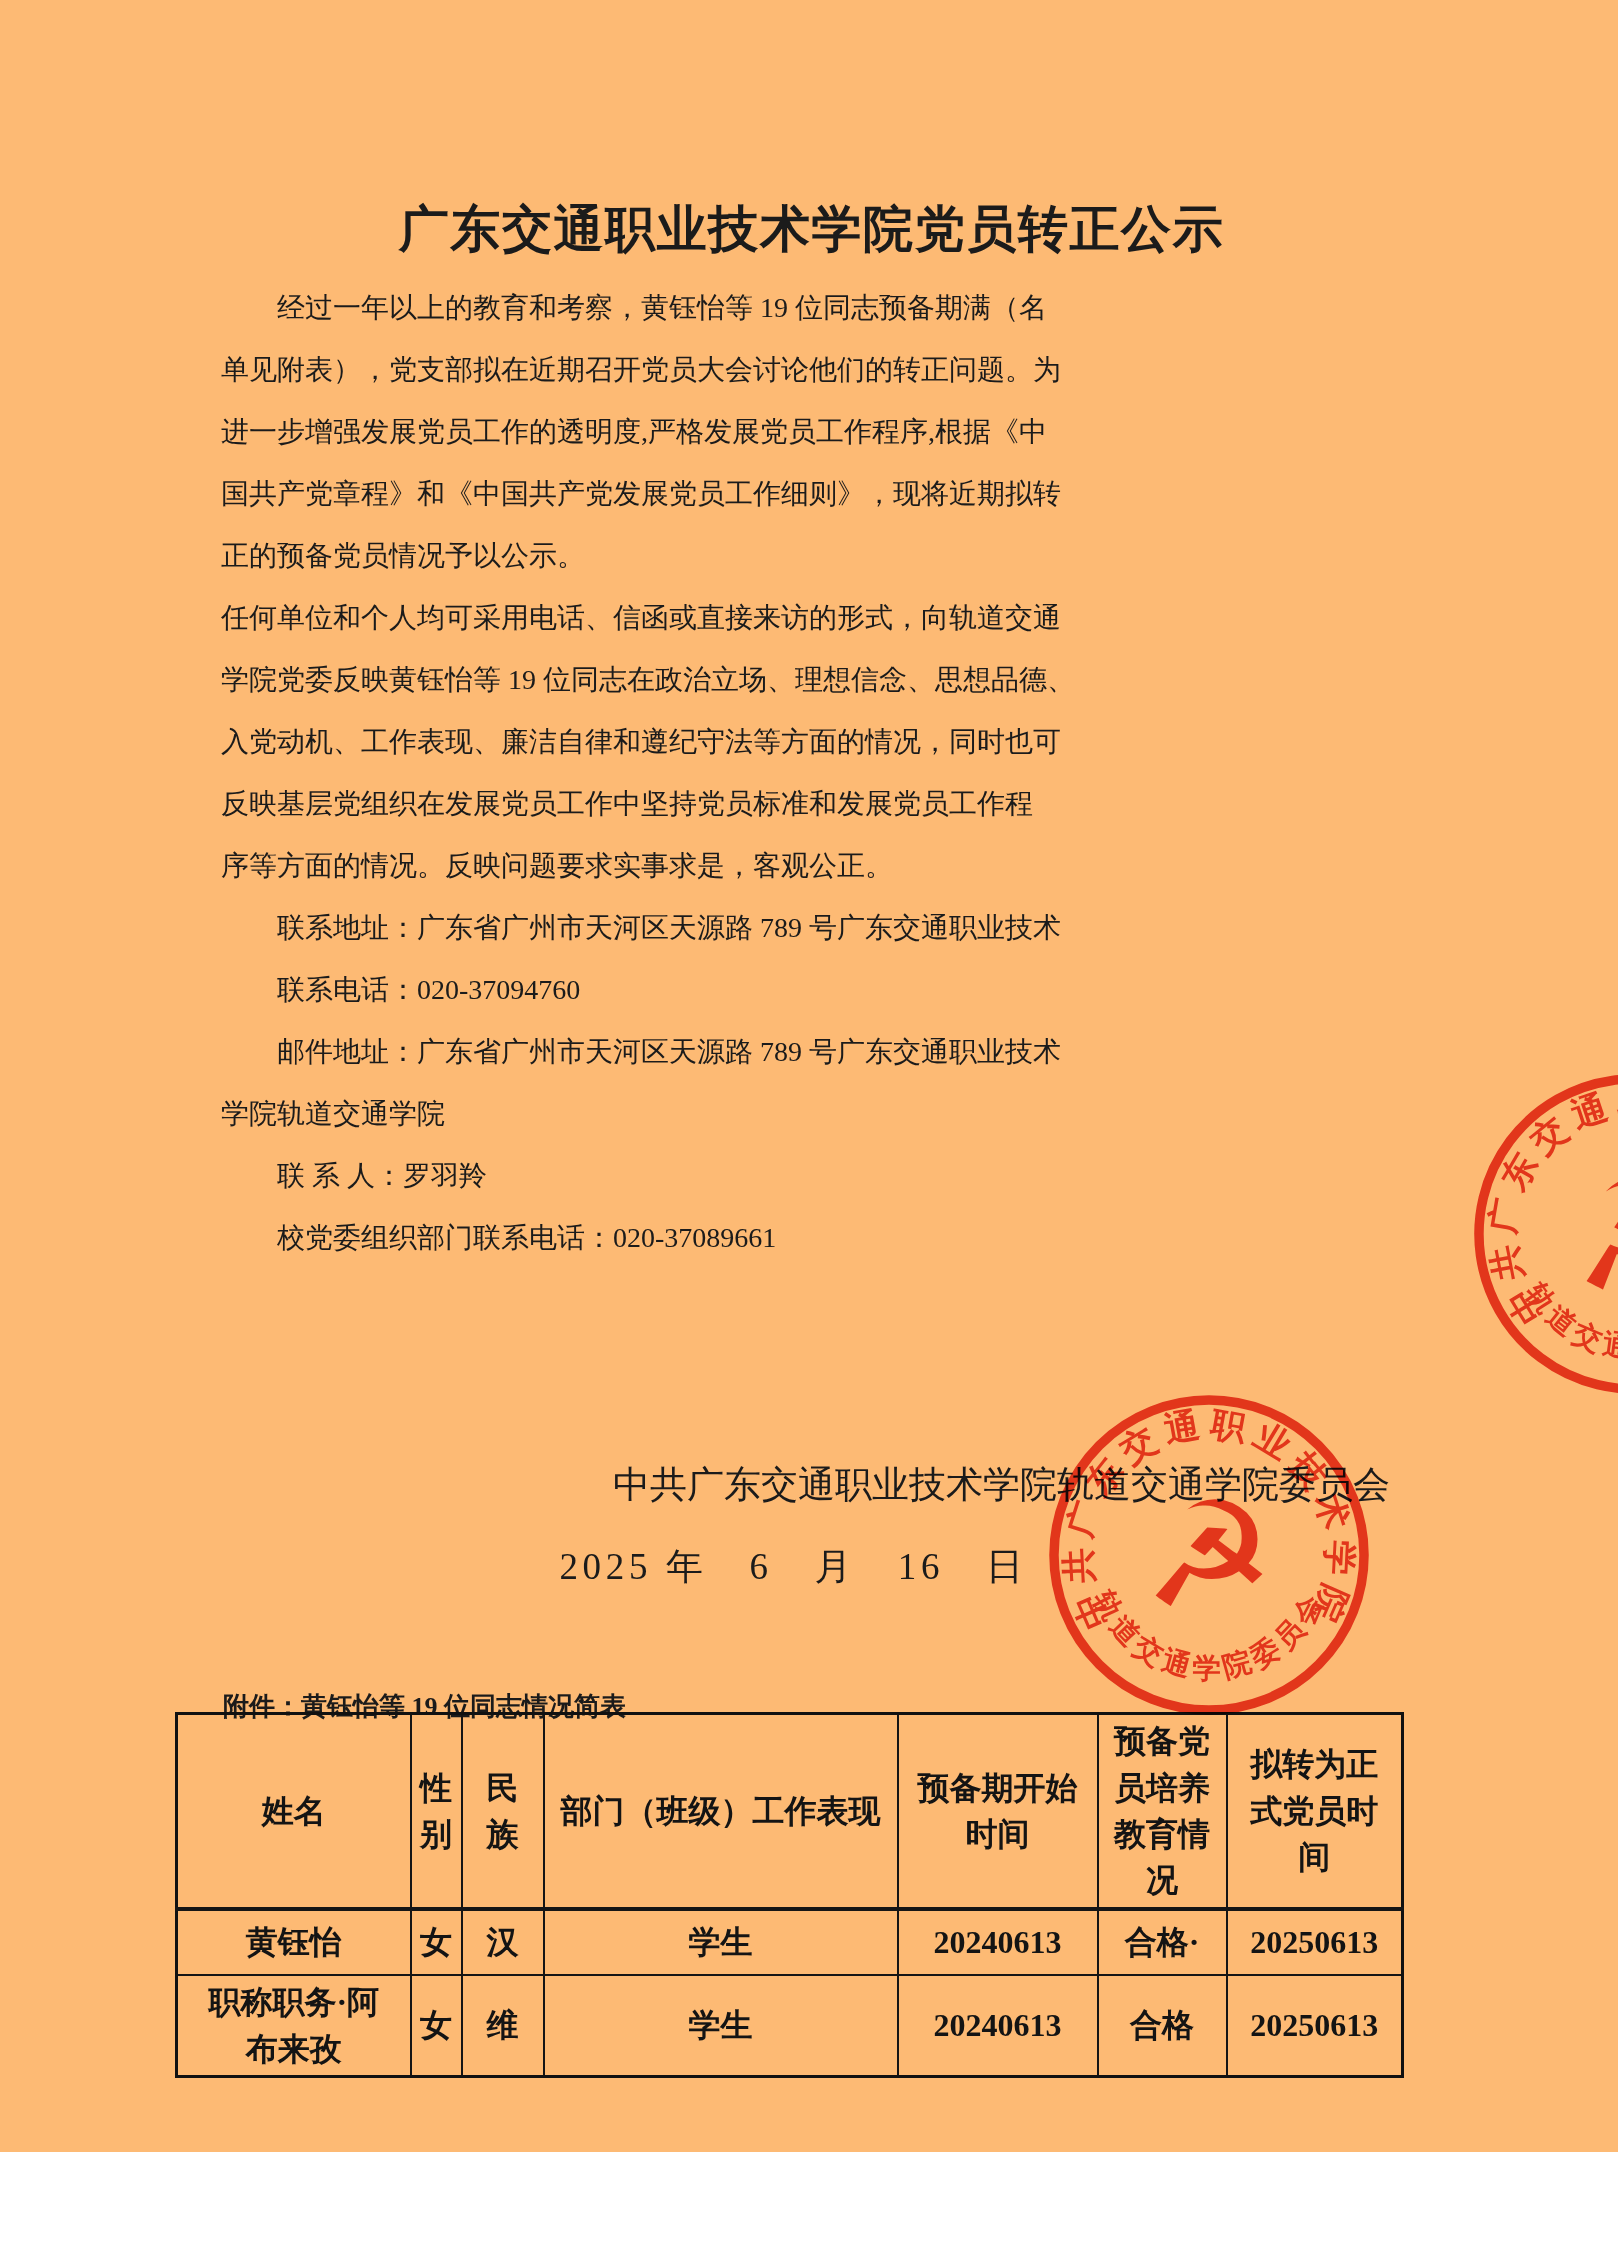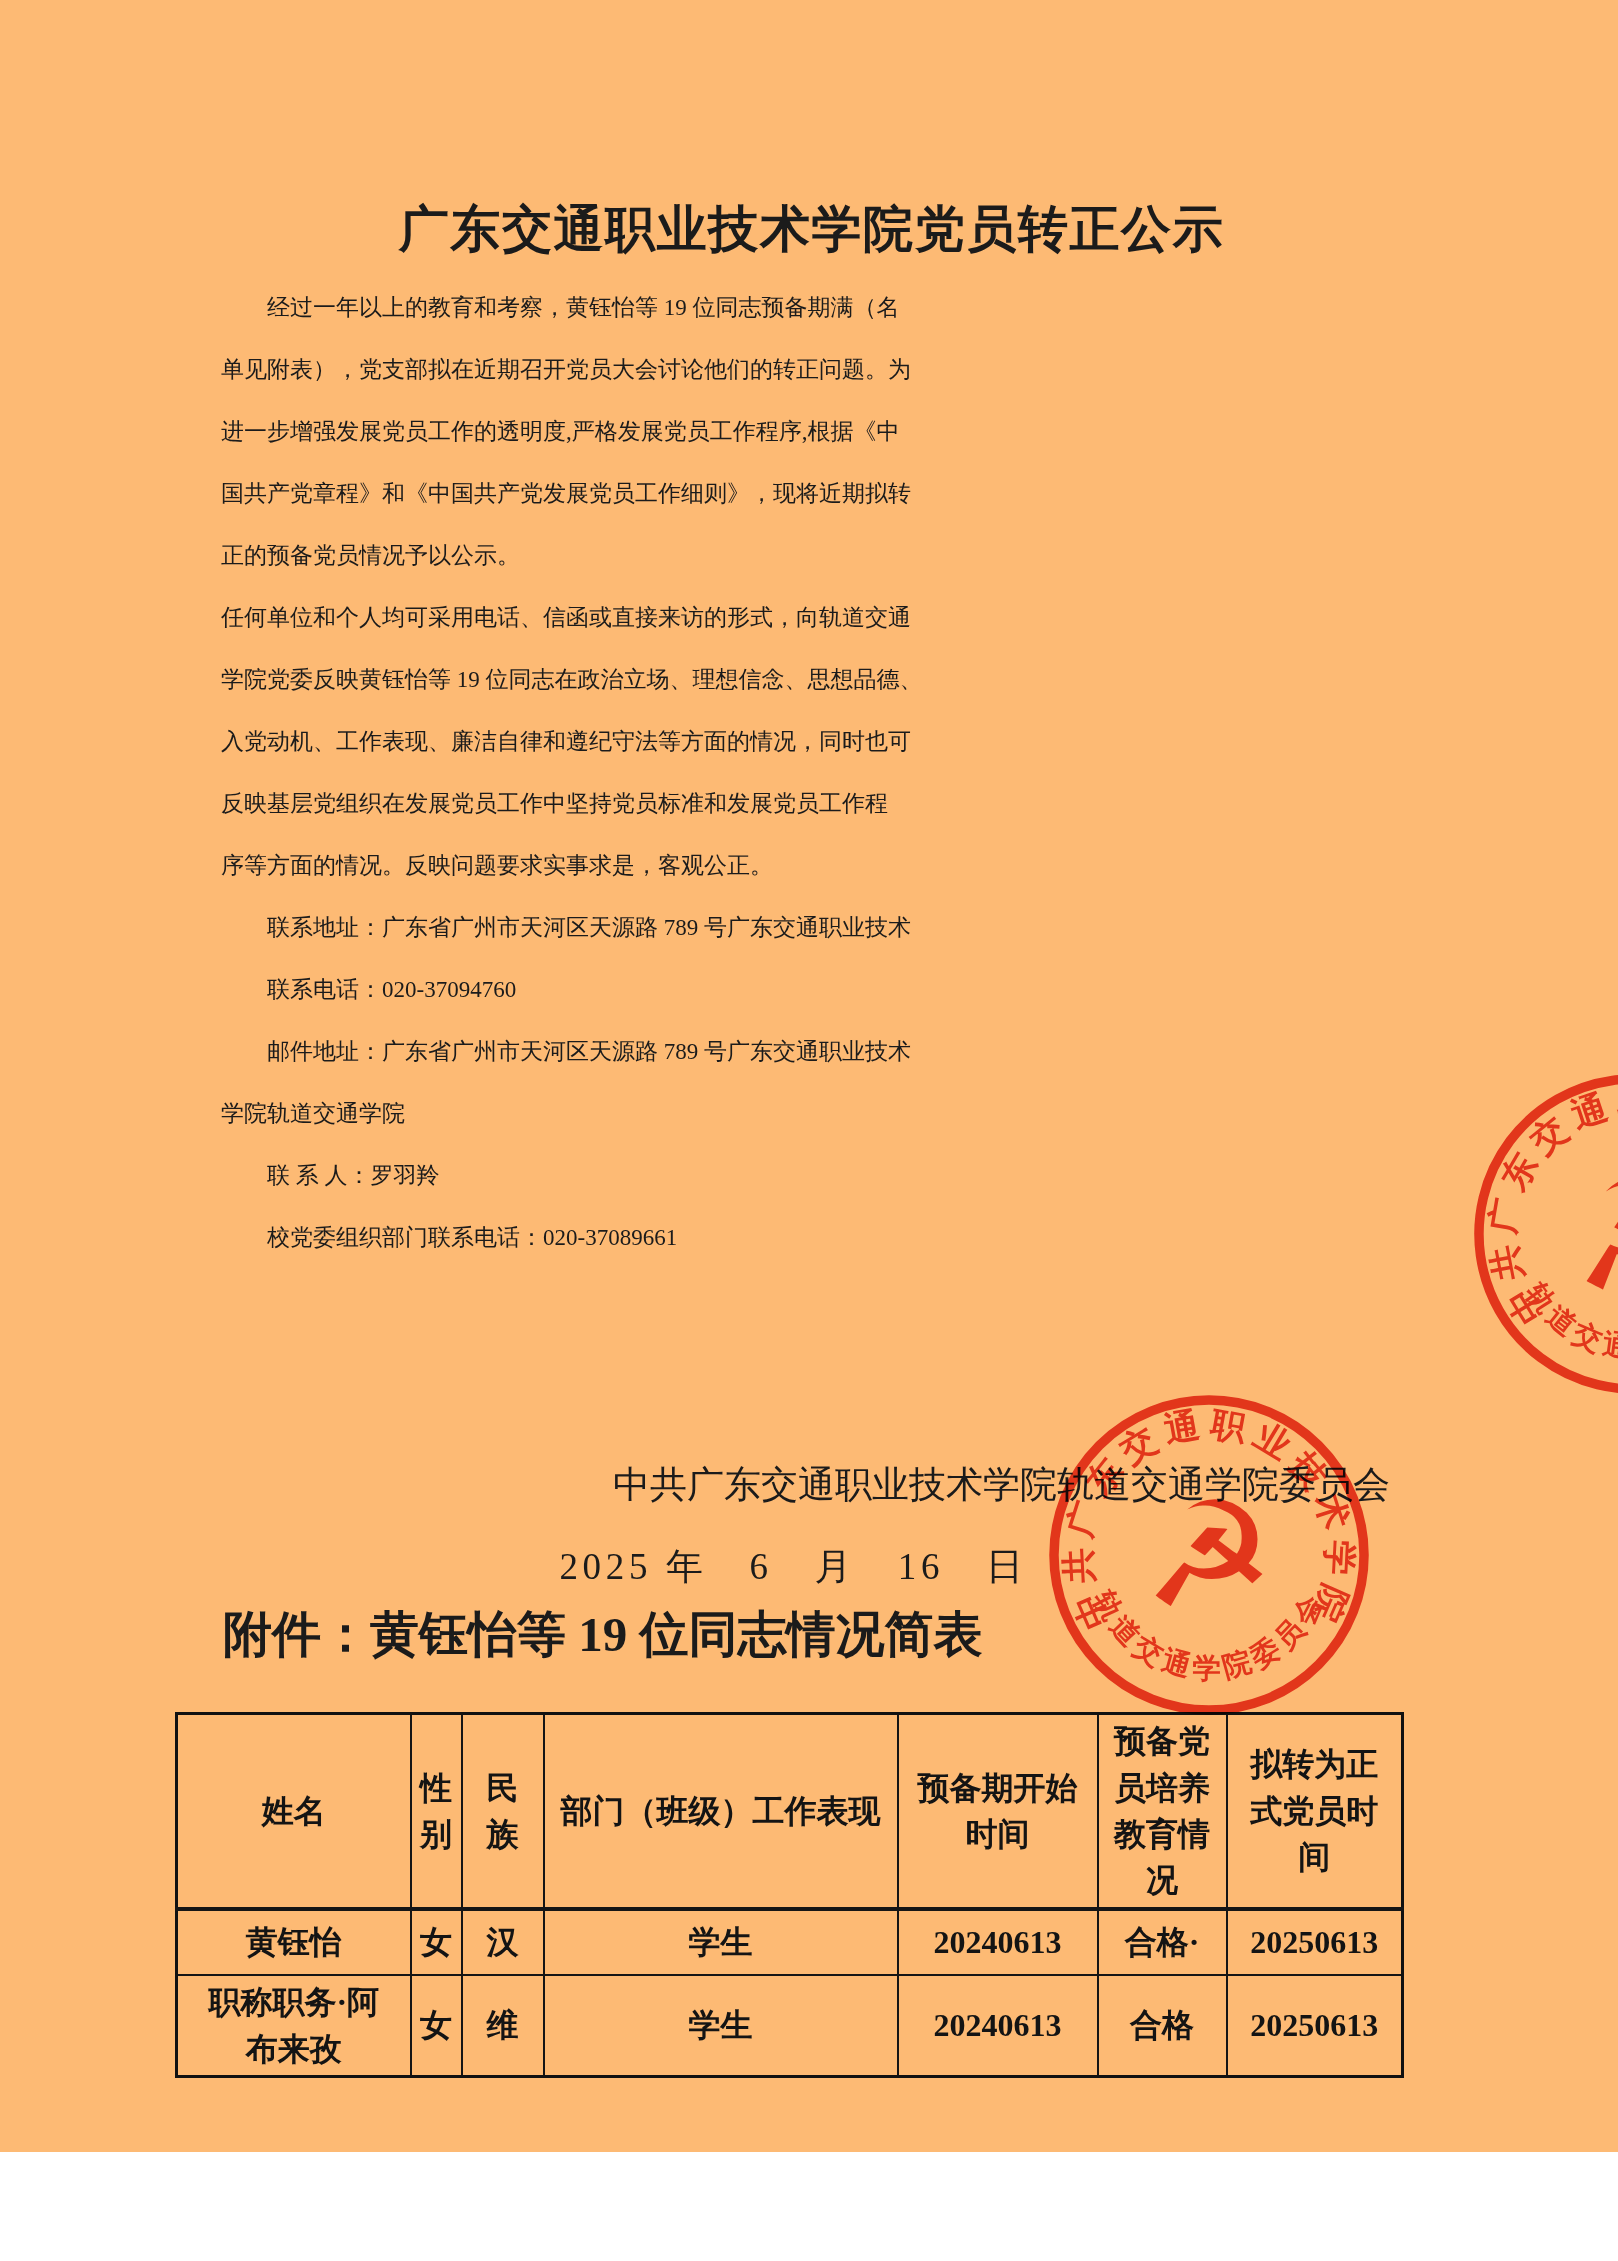--- a/index.html
+++ b/index.html
@@ -13,36 +13,36 @@
   }
   .doc-title{
     position:absolute;left:221px;top:196px;width:1181px;
     text-align:center;
     font-family:"Liberation Sans", sans-serif;
     font-weight:bold;font-size:50px;letter-spacing:1.6px;
     white-space:nowrap;
   }
   .body-block{
     position:absolute;left:221px;top:277px;width:1181px;
-    font-size:23px;line-height:62px;
+    font-size:28px;line-height:62px;
   }
   .line{white-space:nowrap;height:62px;}
   .signature{
     position:absolute;left:221px;top:1460px;width:1181px;
     font-size:37px;text-align:right;padding-right:12px;box-sizing:border-box;
     white-space:nowrap;
   }
   .doc-date{
     position:absolute;left:221px;top:1542px;width:1181px;
     font-size:37px;text-align:center;padding-right:36px;box-sizing:border-box;
     letter-spacing:4.7px;white-space:nowrap;
   }
   .attachment-caption{
-    position:absolute;left:223px;top:1602px;
-    font-size:49px;font-weight:bold;white-space:nowrap;
+    position:absolute;left:223px;top:1689px;
+    font-size:26px;font-weight:bold;white-space:nowrap;
   }
   table.roster{
     position:absolute;left:175px;top:1712px;
     border-collapse:collapse;table-layout:fixed;
     font-size:32px;font-weight:bold;color:#141414;
   }
   table.roster td,table.roster th{
     border:2.4px solid #151515;
     text-align:center;vertical-align:middle;
     padding:3.2px 4.7px;box-sizing:border-box;

